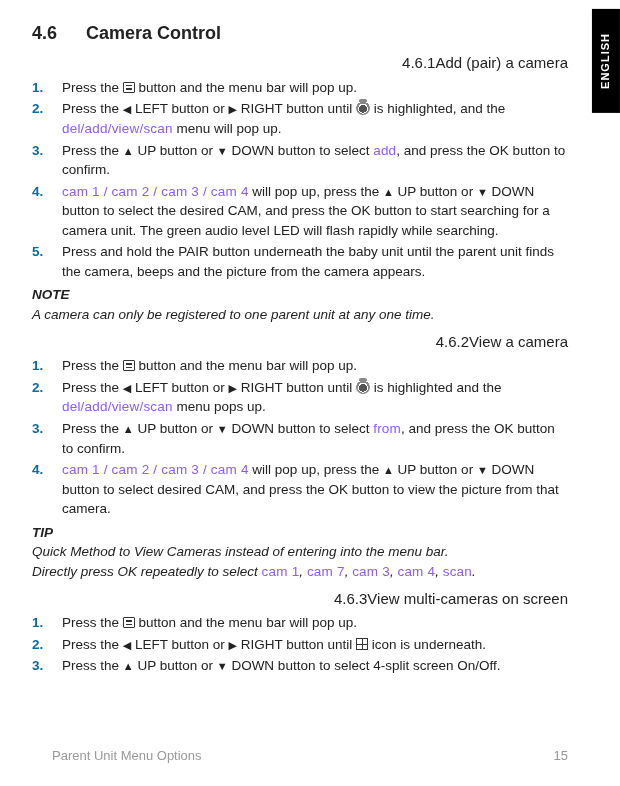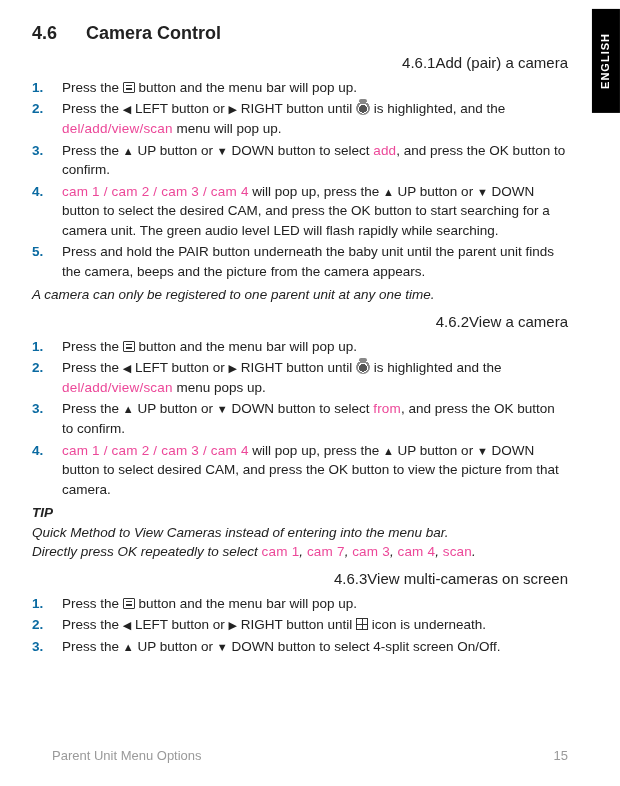--- a/index.html
+++ b/index.html
@@ -54,21 +54,21 @@
     padding-left: 30px;
     margin-bottom: 2px;
   }
   ol.steps > li .n {
     position: absolute;
     left: 0;
     top: 0;
     font-weight: bold;
     color: #0a6aa1;
   }
-  .menu { font-family: "Arial Narrow", Arial, sans-serif; color:#ec4899; letter-spacing:0.2px; }
+  .menu { font-family: "Arial Narrow", Arial, sans-serif; color:#8b5cf6; letter-spacing:0.2px; }
   .label {
     font-weight: bold;
     font-style: italic;
     margin-top: 4px;
   }
   .note-body, .tip-body {
     font-style: italic;
     margin-bottom: 6px;
   }
   .tip-body .menu { font-style: normal; margin-top: 36px; }
@@ -143,20 +143,21 @@
     <li>
       <span class="n">4.</span>
       <span class="menu">cam 1 / cam 2 / cam 3 / cam 4</span><span> will pop up, press the </span><span class="tri">▲</span><span> UP button or </span><span class="tri">▼</span><span> DOWN button to select the desired CAM, and press the OK button to start searching for a camera unit. The green audio level LED will flash rapidly while searching.</span>
     </li>
     <li>
       <span class="n">5.</span>
       <span>Press and hold the PAIR button underneath the baby unit until the parent unit finds the camera, beeps and the picture from the camera appears.</span>
     </li>
   </ol>
 
+  <div class="label">NOTE</div>
   <div class="note-body">A camera can only be registered to one parent unit at any one time.</div>
 
   <div class="h2">
     <span class="num">4.6.2</span><span>View a camera</span>
   </div>
 
   <ol class="steps">
     <li>
       <span class="n">1.</span>
       <span>Press the </span><span class="icon-menu"><span class="l3"></span><span class="l4"></span></span><span> button and the menu bar will pop up.</span>

